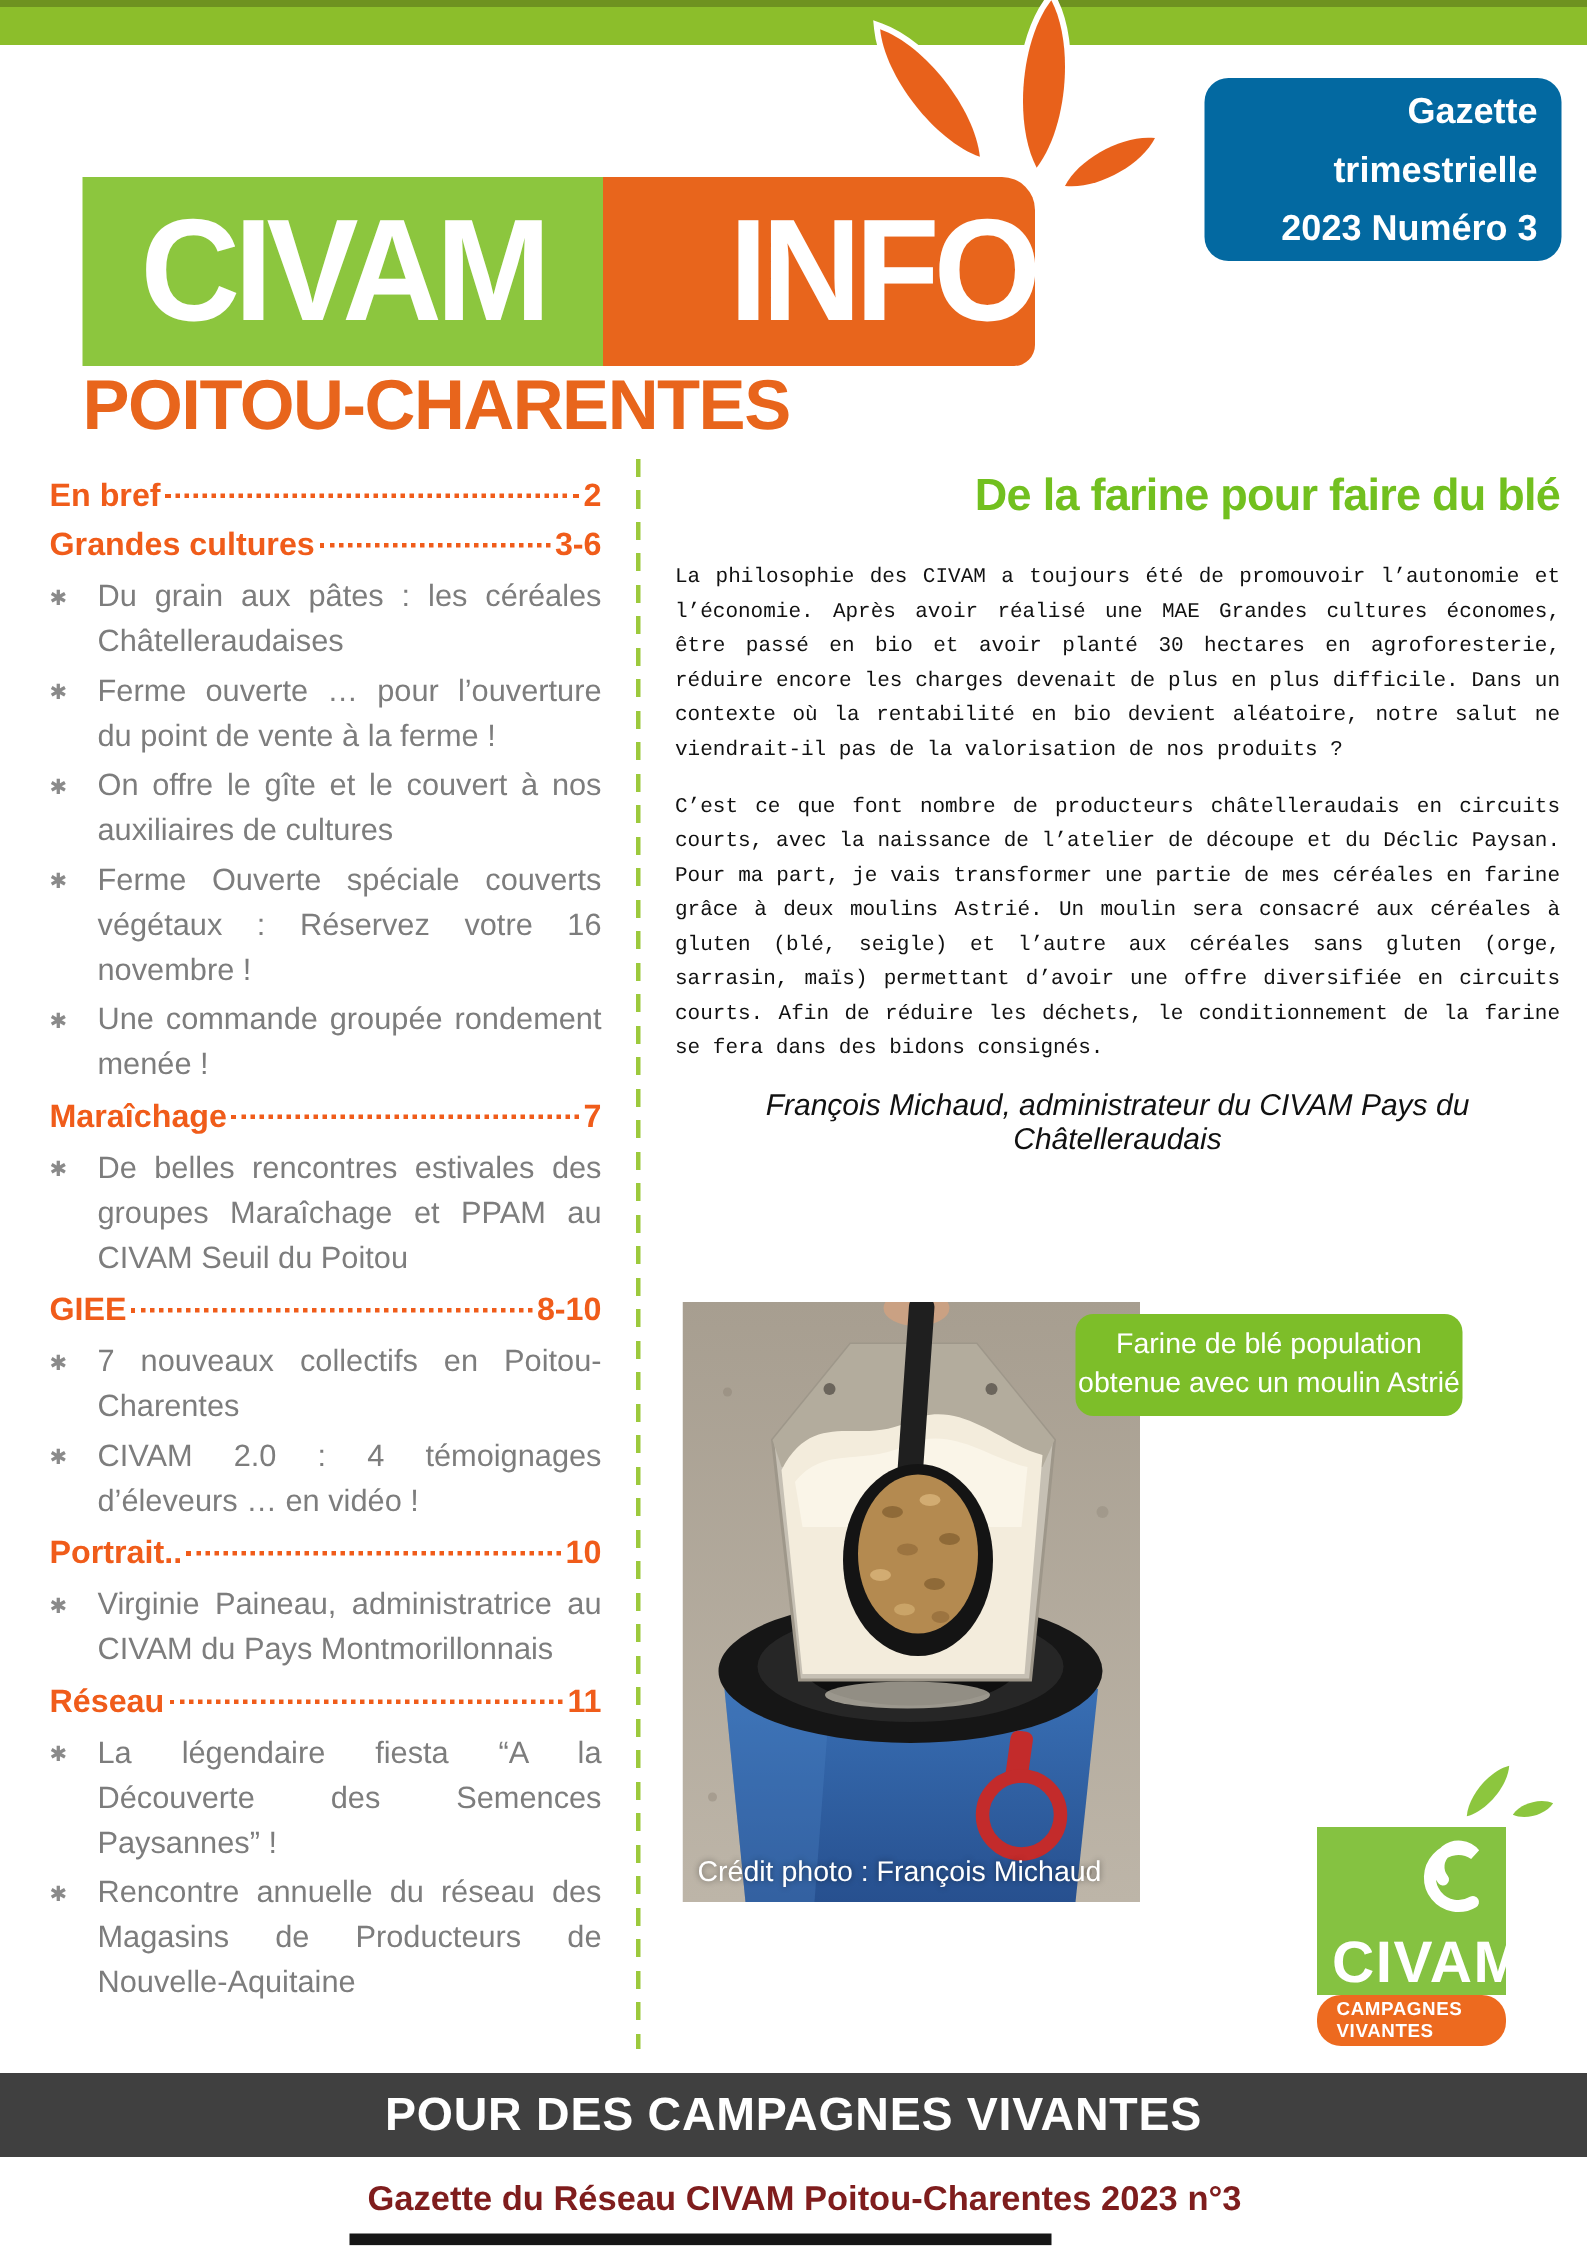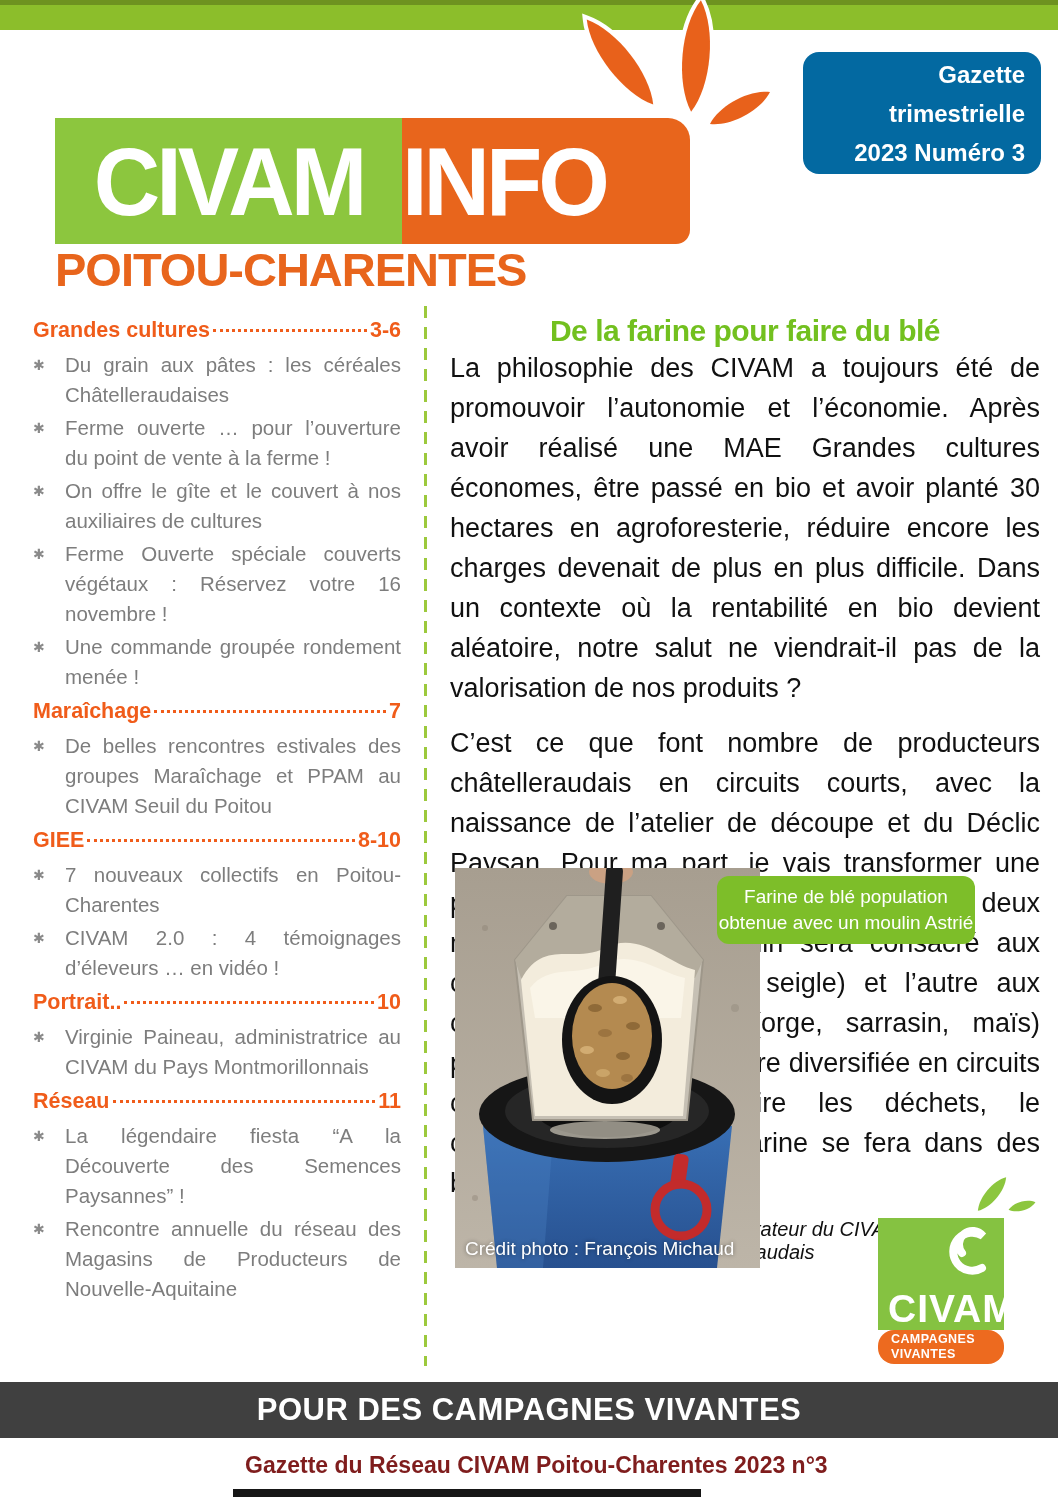--- a/index.html
+++ b/index.html
@@ -9,21 +9,21 @@
     background:#ffffff; overflow:hidden;
     font-family:"Liberation Sans", sans-serif;
   }
   
   .top-bar { position:absolute; left:0; top:0; width:1058px; height:30px;
     background:linear-gradient(#6e9220 0 5px, #8cbe2b 5px); }
   .header-leaves { position:absolute; left:558px; top:-2px; width:225px; height:142px; z-index:3; }
   .logo-civam { position:absolute; left:55px; top:118px; width:347px; height:126px;
     background:#8cc63e; display:flex; align-items:center; justify-content:center; }
   .logo-info  { position:absolute; left:402px; top:118px; width:288px; height:126px;
-    background:#e8651c; border-radius:0 22px 14px 0; display:flex; align-items:center; justify-content:flex-start; }
+    background:#e8651c; border-radius:0 22px 14px 0; display:flex; align-items:center; justify-content:flex-end; }
   .logo-word { color:#fff; font-weight:bold; font-size:92px; letter-spacing:-4px; line-height:1; transform:scaleY(1.05); }
   .logo-region { position:absolute; left:55px; top:246px; color:#e8651c;
     font-weight:bold; font-size:47px; letter-spacing:-1px; line-height:1; }
   .issue-box { position:absolute; left:803px; top:52px; width:238px; height:122px;
     background:#0369a1; border-radius:16px; color:#fff; font-weight:bold;
     font-size:24px; line-height:39px; text-align:right; padding:3px 16px 0 0; z-index:2; }
   
   .divider { position:absolute; left:424px; top:306px; width:3px; height:1060px;
     background:repeating-linear-gradient(to bottom, #9cc93c 0 12px, transparent 12px 21px); }
   
@@ -32,24 +32,24 @@
     font-size:21.5px; line-height:33px; white-space:nowrap; }
   .toc-head .leader { flex:1; border-bottom:3.5px dotted #f05c1a; margin:0 3px;
     position:relative; top:-5px; min-width:10px; }
   .toc-item { display:flex; color:#7d7d7d; font-size:20.5px; line-height:30px;
     text-align:justify; margin:3px 0; }
   .toc-item .bullet { flex:0 0 14px; margin-right:18px; font-size:14px; line-height:30px;
     color:#8a8a8a; text-align:left; }
   .toc-item .t { flex:1; }
   
   .article { position:absolute; left:450px; top:314px; width:590px; }
-  .article-title { color:#72c01f; font-weight:bold; font-size:30px; text-align:center;
-    letter-spacing:-0.5px; }
-  .article p { font-size:27px; line-height:40px; text-align:justify; color:#111;
-    margin-bottom:15px; }
+  .article-title { color:#72c01f; font-weight:bold; font-size:30px; text-align:right;
+    margin-bottom:26px; letter-spacing:-0.5px; }
+  .article p { font-size:14px; line-height:23px; text-align:justify; color:#111;
+    margin-bottom:15px;font-family:Liberation Mono, monospace; }
   .byline { font-style:italic; font-size:20px; color:#111; text-align:center; margin-top:4px; }
   
   .photo-area { position:absolute; left:455px; top:868px; width:305px; height:400px; }
   .photo-svg { position:absolute; left:0; top:0; width:305px; height:400px; }
   .photo-caption { position:absolute; left:262px; top:8px; width:258px; padding:8px 0;
     background:#7dbe29; border-radius:12px; color:#fff; font-size:19px; line-height:26px;
     text-align:center; z-index:2; }
   .photo-credit { position:absolute; left:10px; bottom:8px; color:#fff; font-size:19px;
     text-shadow:0 0 4px rgba(0,0,0,.45); z-index:2; }
   
@@ -96,20 +96,25 @@
   <div class="issue-box">
     <div>Gazette trimestrielle</div>
     <div>2023 Numéro 3</div>
     <div>Septembre 2023</div>
   </div>
 
   <div class="divider"></div>
 
   <div class="toc">
 
+    <div class="toc-head">
+      <span>En bref</span>
+      <span class="leader"></span>
+      <span>2</span>
+    </div>
 
     <div class="toc-head">
       <span>Grandes cultures</span>
       <span class="leader"></span>
       <span>3-6</span>
     </div>
     <div class="toc-item">
       <span class="bullet">✱</span>
       <span class="t">Du grain aux pâtes : les céréales Châtelleraudaises</span>
     </div>

